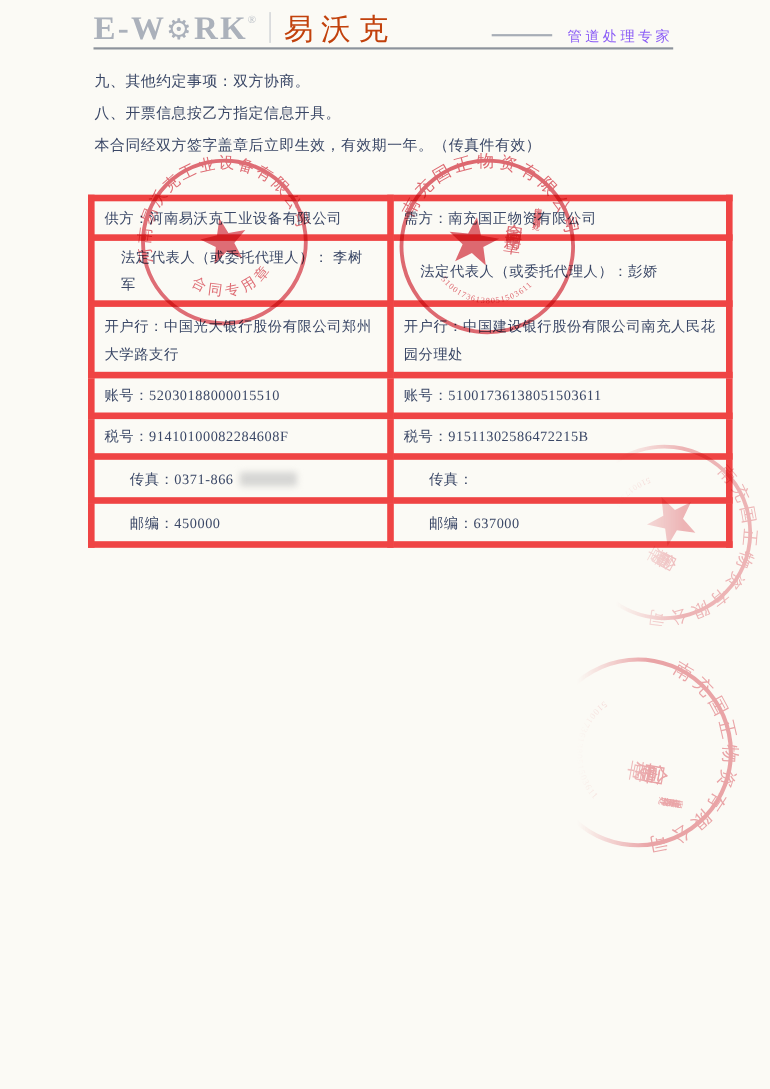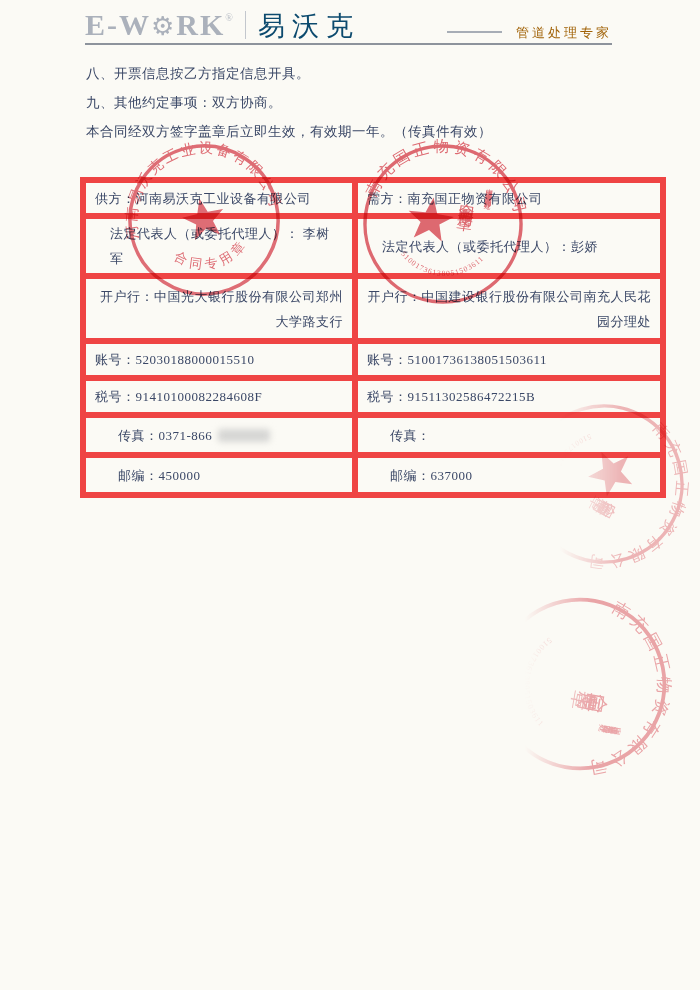--- a/index.html
+++ b/index.html
@@ -8,22 +8,22 @@
     font-family:"Liberation Serif","DejaVu Serif",serif;color:#3a4766;
     overflow:hidden;
   }
   
   .header{position:absolute;left:85px;top:8px;width:527px;height:40px;}
   .logo{position:absolute;left:0;top:0;white-space:nowrap;color:#abb1bb;}
   .logo-en{font-size:30px;font-weight:bold;letter-spacing:2px;font-family:"Liberation Serif",serif;text-align:center;}
   .logo-gear{font-family:"DejaVu Sans",sans-serif;font-size:26px;}
   .logo-reg{font-size:10px;vertical-align:14px;color:#b9bec6;}
   .logo-divider{display:inline-block;width:1px;height:28px;background:#c3c7cd;margin:0 12px;vertical-align:-4px;}
-  .logo-cn{font-size:27px;letter-spacing:7px;color:#0c4a6e;}
-  .tagline{position:absolute;right:0;top:16px;font-size:13px;color:#a16207;letter-spacing:3px;white-space:nowrap;}
+  .logo-cn{font-size:27px;letter-spacing:7px;color:#c2410c;}
+  .tagline{position:absolute;right:0;top:16px;font-size:13px;color:#8b5cf6;letter-spacing:3px;white-space:nowrap;}
   .tagline-dash{display:inline-block;width:55px;height:2px;background:#a7adb6;vertical-align:4px;margin-right:14px;}
   .header-rule{position:absolute;left:85px;top:43px;width:527px;height:2px;background:#8d939c;}
   
   .clauses{position:absolute;left:86px;top:66px;width:520px;font-size:13.5px;}
   .clauses p{margin:0 0 12.5px 0;line-height:16.5px;letter-spacing:0.5px;}
   
   .info-table{
     position:absolute;left:80px;top:177px;width:532px;
     border-collapse:collapse;table-layout:fixed;font-size:13px;
   }
@@ -31,21 +31,21 @@
     border:6px solid #ef4444;vertical-align:middle;
     padding:2px 9px;line-height:25px;letter-spacing:0.5px;
     word-break:break-all;
   }
   .col-left{width:248px;}
   .col-right{width:284px;}
   tr.r1 td{height:26px;}
   tr.r2 td{height:58px;}
   tr.r3 td{height:27px;padding-left:24px;}
   tr.r4 td{height:25px;}
-  tr.r5 td{height:55px;text-align:right;}
+  tr.r5 td{height:55px;}
   tr.r6 td,tr.r7 td,tr.r8 td{height:27px;}
   tr.r9 td,tr.r10 td{height:30px;padding-left:32px;}
   .redact{
     display:inline-block;background:#d6d6d4;border-radius:3px;
     filter:blur(3px);height:13px;vertical-align:-2px;margin-left:6px;
   }
   .redact-w92{width:92px;} .redact-w95{width:95px;} .redact-w55{width:52px;}
   
   .stamp{position:absolute;mix-blend-mode:multiply;pointer-events:none;}
   .stamp svg{display:block;}
@@ -77,22 +77,22 @@
     <div class="logo">
       <span class="logo-en"><span>E-W</span><span class="logo-gear">⚙</span><span>RK</span></span><span class="logo-reg">®</span><span class="logo-divider"></span><span class="logo-cn">易沃克</span>
     </div>
     <div class="tagline">
       <span class="tagline-dash"></span><span>管道处理专家</span>
     </div>
   </div>
   <div class="header-rule"></div>
 
   <div class="clauses">
+    <p>九、其他约定事项：双方协商。</p>
     <p>八、开票信息按乙方指定信息开具。</p>
-    <p>九、其他约定事项：双方协商。</p>
     <p>本合同经双方签字盖章后立即生效，有效期一年。（传真件有效）</p>
   </div>
 
   <table class="info-table">
     <tbody>
       <tr class="r1">
         <td class="col-left">供方：河南易沃克工业设备有限公司</td>
         <td class="col-right">需方：南充国正物资有限公司</td>
       </tr>
       <tr class="r3">

